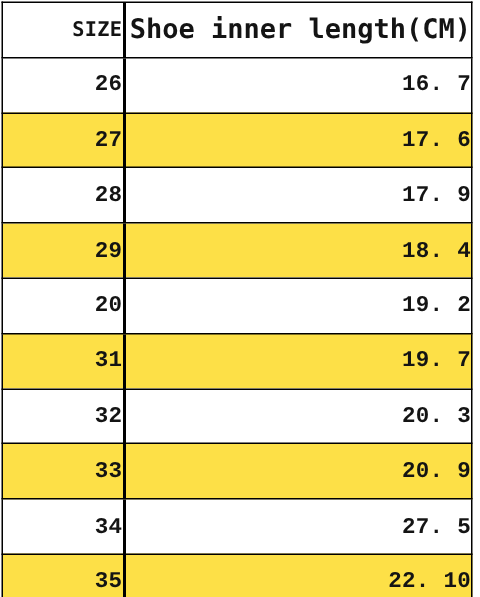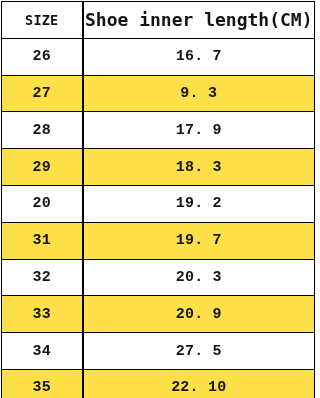--- a/index.html
+++ b/index.html
@@ -25,21 +25,21 @@
     border-collapse: collapse;
     table-layout: fixed;
     background: #ffffff;
   }
   table.size-chart col.col-size { width: 81px; }
   table.size-chart col.col-length { width: 232px; }
 
   table.size-chart th,
   table.size-chart td {
     border: 1px solid #000000;
-    text-align: center;
+    text-align: right;
     vertical-align: middle;
     padding: 0;
     height: 35.8px;
     color: #141414;
     font-weight: bold;
     font-family: "DejaVu Sans Mono", "Liberation Mono", monospace;
     letter-spacing: 0.2px;
     white-space: nowrap;
   }
   table.size-chart th.head-size,
@@ -81,29 +81,29 @@
         <th class="head-length">Shoe inner length(CM)</th>
       </tr>
     </thead>
     <tbody>
       <tr class="row-odd">
         <td class="cell-size">26</td>
         <td class="cell-length val-gap">16. 7</td>
       </tr>
       <tr class="row-even">
         <td class="cell-size">27</td>
-        <td class="cell-length val-gap">9. 3</td>
+        <td class="cell-length val-gap">17. 6</td>
       </tr>
       <tr class="row-odd">
         <td class="cell-size">28</td>
         <td class="cell-length val-gap">17. 9</td>
       </tr>
       <tr class="row-even">
         <td class="cell-size">29</td>
-        <td class="cell-length val-gap">18. 3</td>
+        <td class="cell-length val-gap">18. 4</td>
       </tr>
       <tr class="row-odd">
         <td class="cell-size">20</td>
         <td class="cell-length val-gap">19. 2</td>
       </tr>
       <tr class="row-even">
         <td class="cell-size">31</td>
         <td class="cell-length val-gap">19. 7</td>
       </tr>
       <tr class="row-odd">

